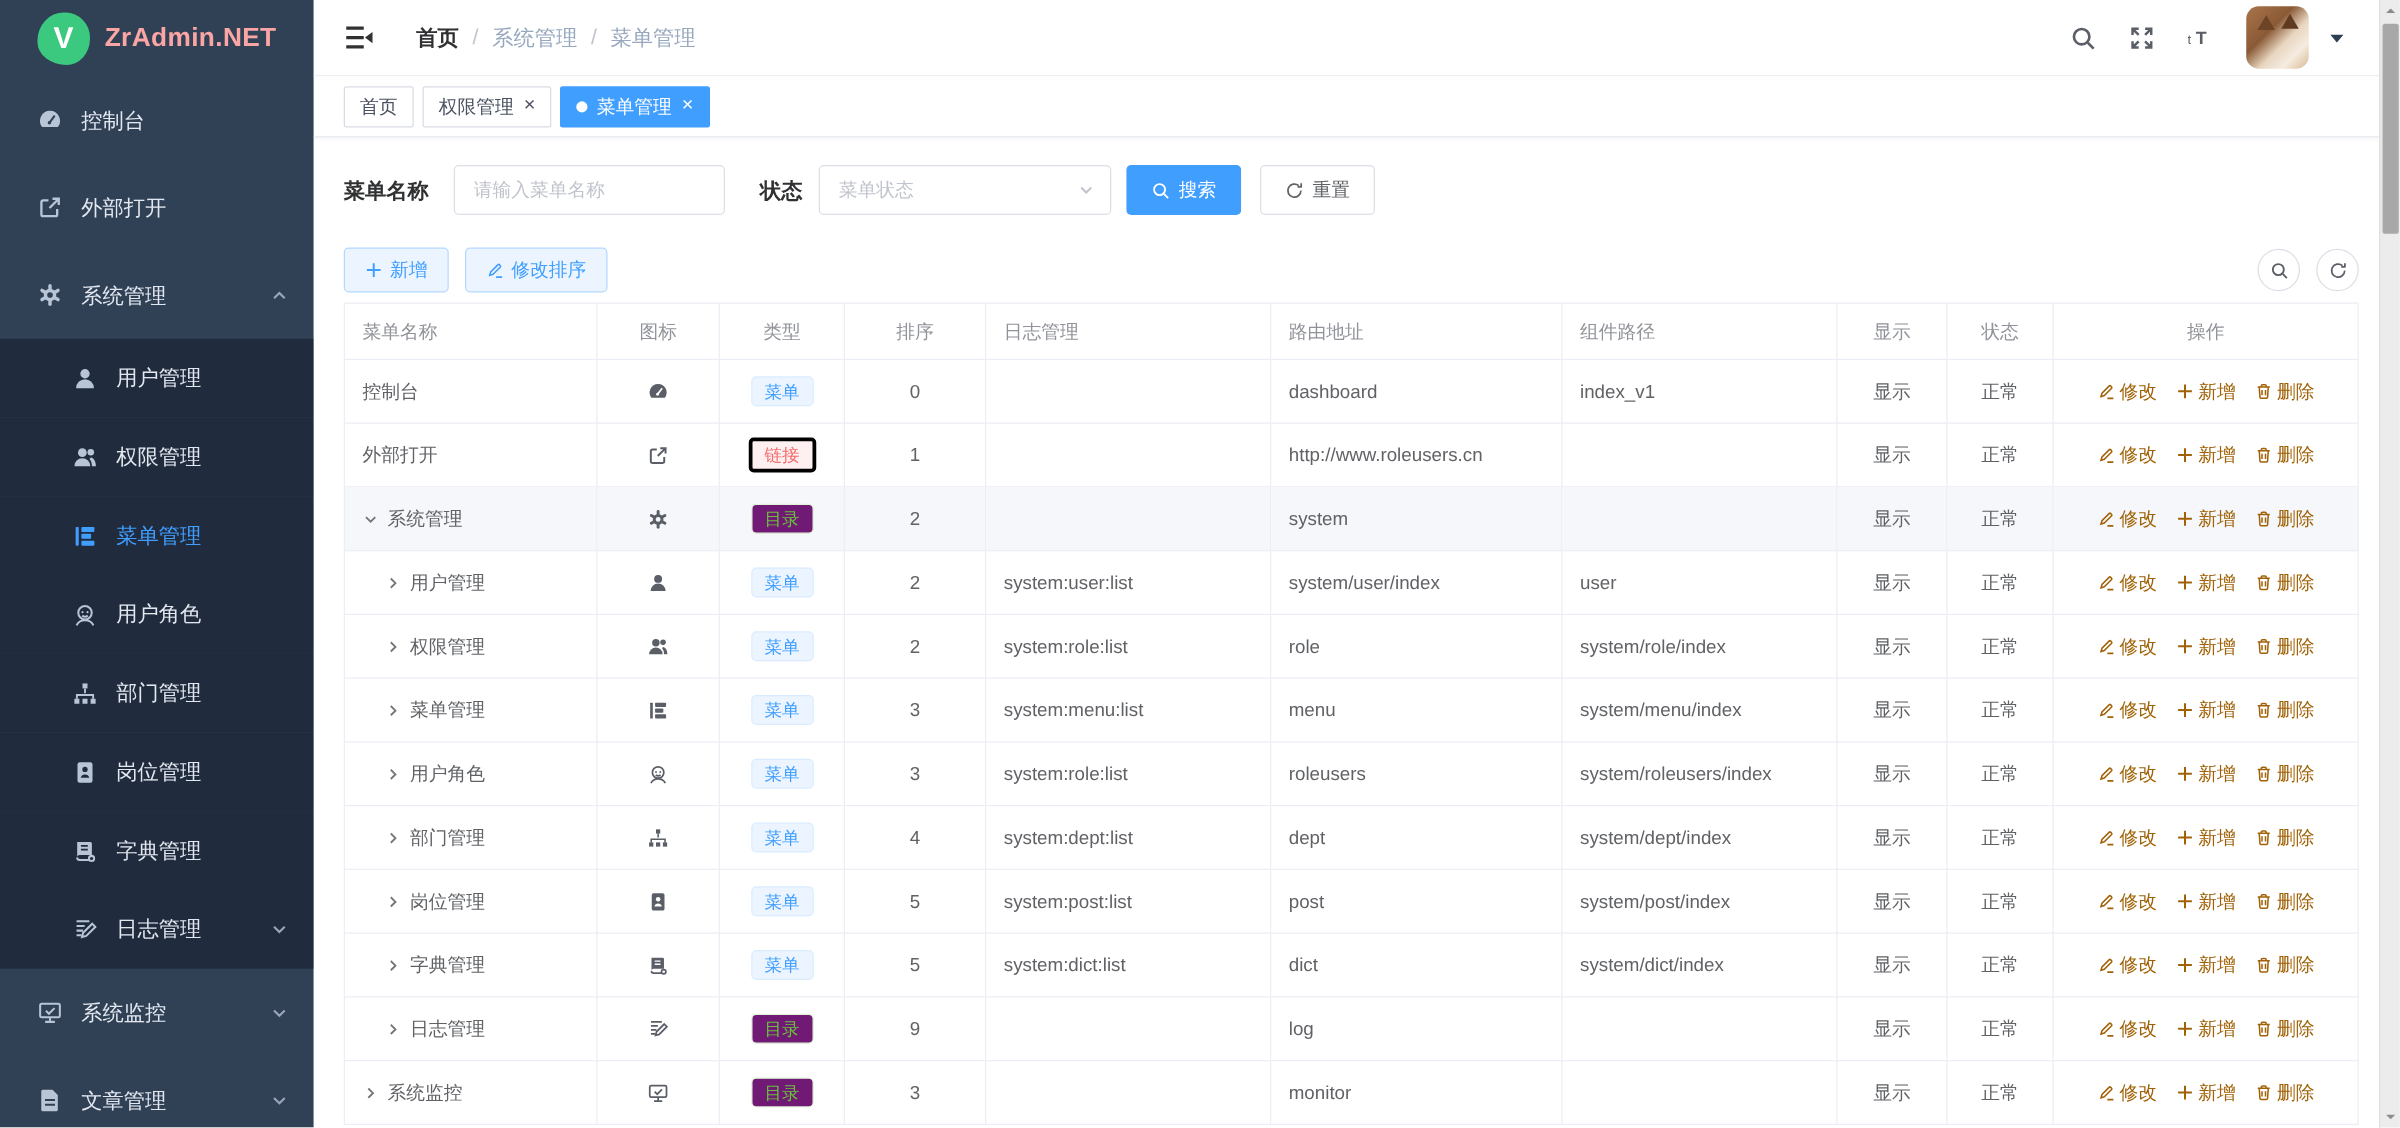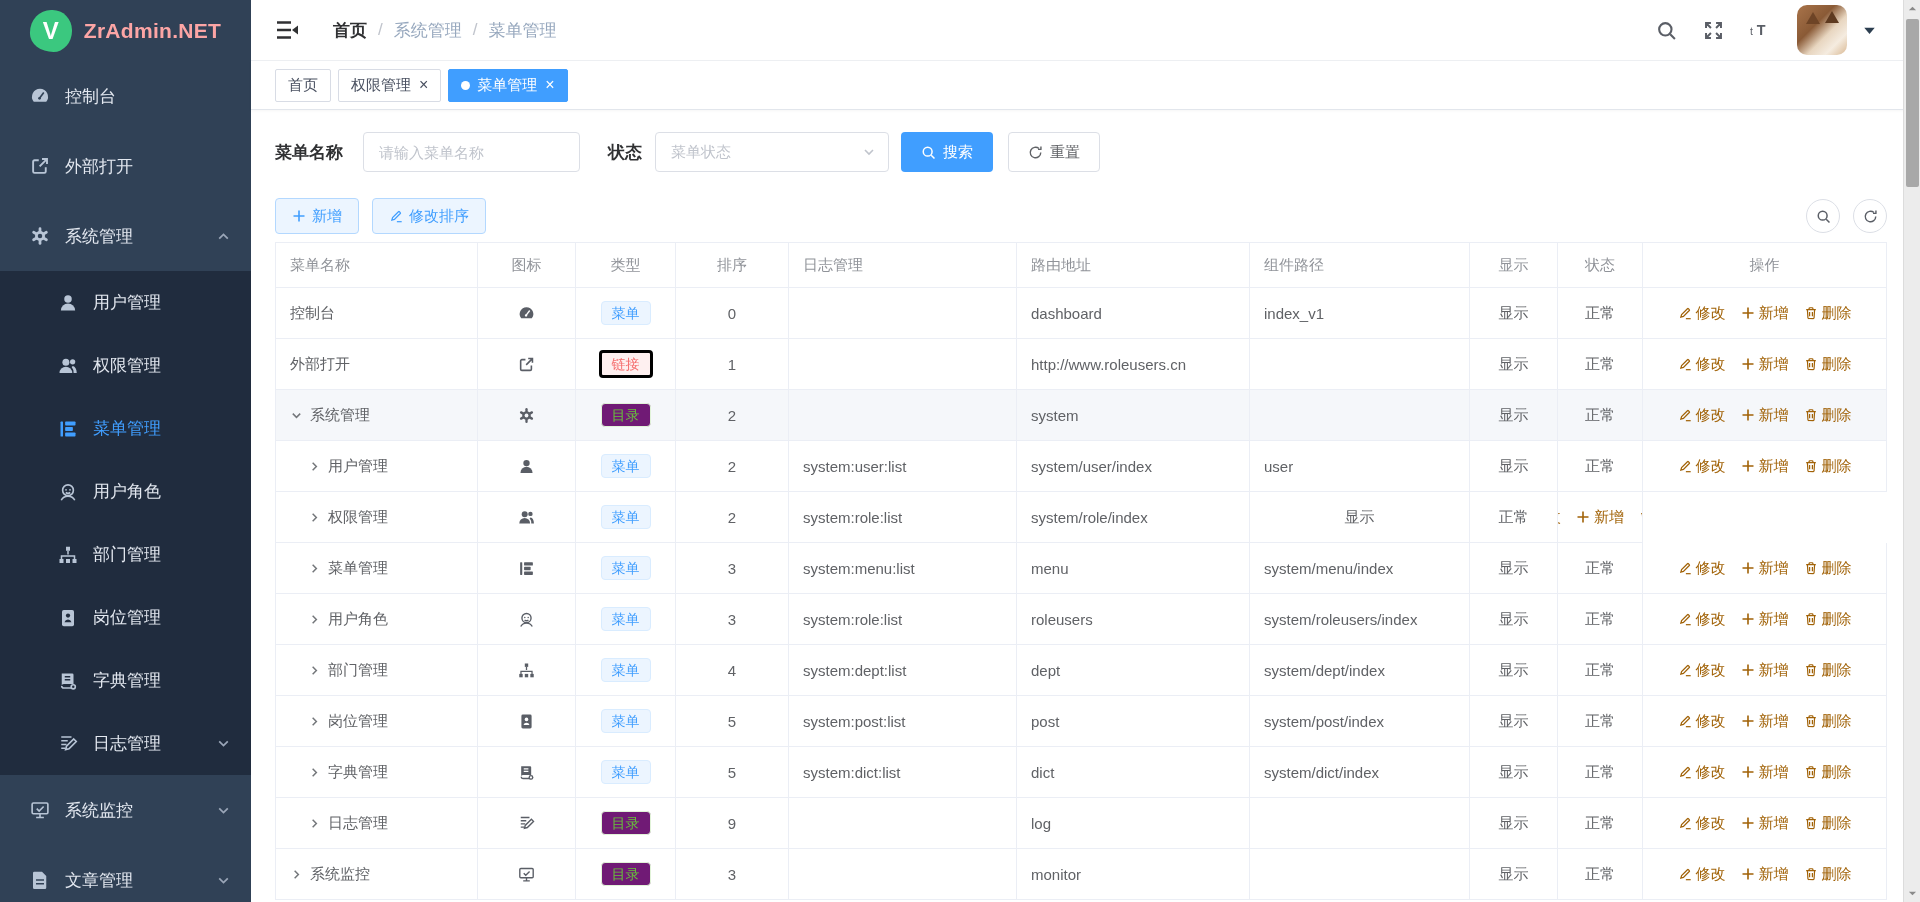--- a/index.html
+++ b/index.html
@@ -656,20 +656,21 @@
                     <circle cx="11.7" cy="4.6" r="2.1"></circle>
                     <path d="M11.9 8c1.8.4 3 2.3 3.1 5.6h-2.5a7 7 0 0 0-1.6-4.8z"></path>
                   </svg>
                 </span>
               </div>
               <div class="t-cell al-c">
                 <span class="tag tag-blue">菜单</span>
               </div>
               <div class="t-cell al-c">2</div>
               <div class="t-cell al-l">system:role:list</div>
+              <div class="t-cell al-l">role</div>
               <div class="t-cell al-l">system/role/index</div>
               <div class="t-cell al-c">显示</div>
               <div class="t-cell al-c">正常</div>
               <div class="t-cell al-c actions-cell">
                 <span class="action-link">
                   <span class="icon">
                     <svg viewBox="0 0 16 16" fill="none" stroke="currentColor" stroke-width="1.4">
                       <path d="M3.2 12.8l.9-3 6.7-6.7a.8.8 0 0 1 1.1 0l1 1a.8.8 0 0 1 0 1.1l-6.7 6.7-3 .9z"></path>
                       <path d="M9 14.5h5.5"></path>
                     </svg>

